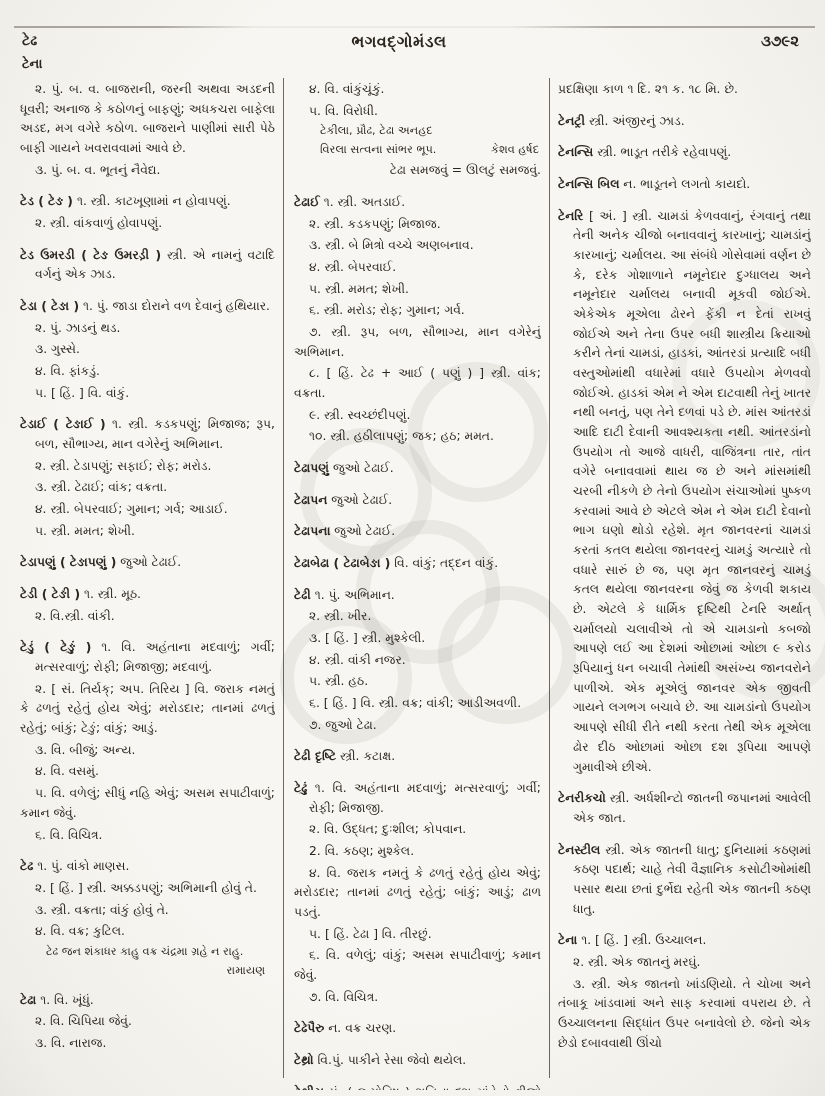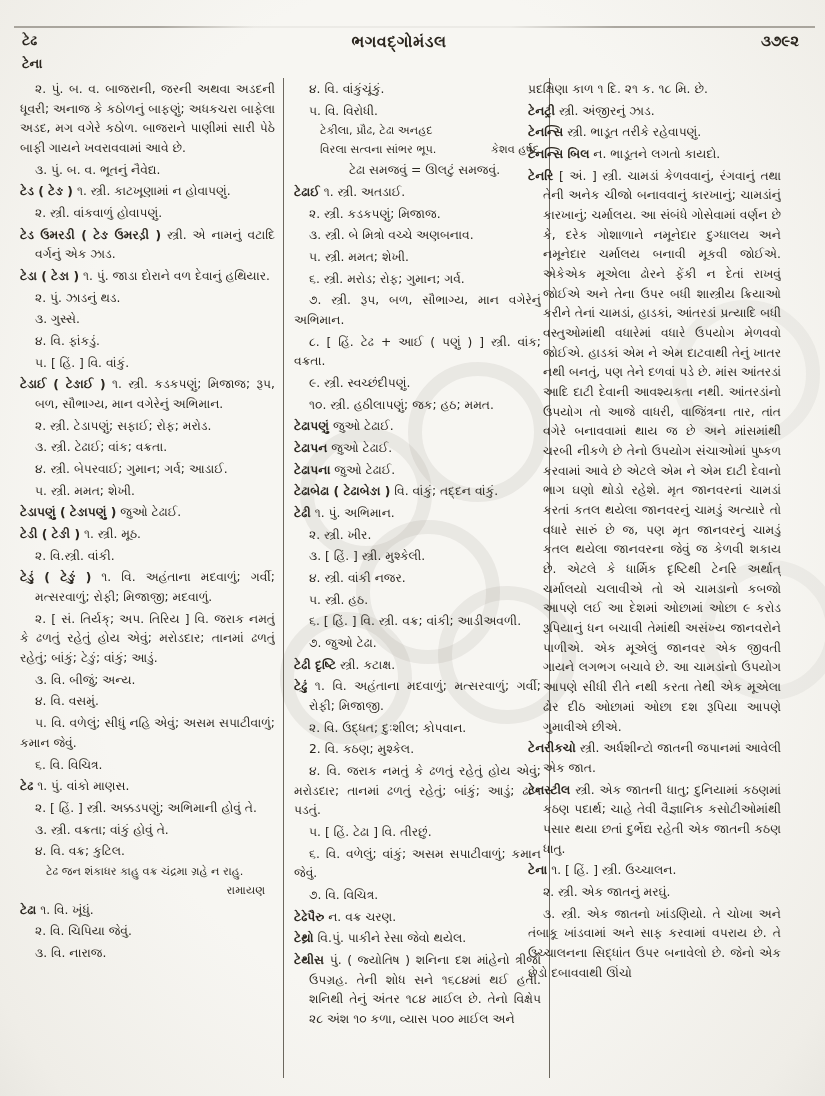--- a/index.html
+++ b/index.html
@@ -33,26 +33,26 @@
   .title{font-size:16px;letter-spacing:.5px;}
   .pageno{font-size:15px;}
   
   .colrule{position:absolute;top:78px;bottom:18px;width:1.4px;background:#4a443a;opacity:.8;}
   .colrule.r1{left:283px;}
   .colrule.r2{left:549px;}
   
   .col{position:absolute;top:80px;bottom:6px;font-size:12.3px;line-height:1.6;text-align:justify;overflow:hidden;}
   .col.c1{left:20px;width:255px;}
   .col.c2{left:294px;width:247px;}
-  .col.c3{left:528px;width:253px;}
+  .col.c3{left:558px;width:253px;}
   .blk{margin:0 0 2px 0;}
-  .blk.entry{padding-left:15px;text-indent:-15px;margin-top:2px;}
+  .blk.entry{padding-left:15px;text-indent:-15px;margin-top:12px;}
   .blk.sense{text-indent:15px;}
   .blk.cont{text-indent:0;}
-  .blk.idiom{margin-left:14px;text-align:center;}
+  .blk.idiom{margin-left:14px;text-align:right;}
   .blk.verse{margin-left:26px;font-size:11.3px;line-height:1.5;text-align:left;}
   .blk.attr{text-align:right;font-size:11.3px;padding-right:10px;line-height:1.4;}
   .blk b{font-weight:bold;}
   .vattr{float:right;padding-right:2px;}
   
   .ring{position:absolute;border-radius:50%;border:14px solid rgba(120,112,98,.10);pointer-events:none;}
   .ring.k1{left:408px;top:362px;width:112px;height:112px;}
   .ring.k2{left:300px;top:428px;width:104px;height:104px;}
   .ring.k3{left:356px;top:520px;width:116px;height:116px;}
   .ring.k4{left:280px;top:612px;width:104px;height:104px;}
@@ -121,20 +121,21 @@
     </div>
   <div class="col c2">
       <p class="blk sense">૪. વિ. વાંકુંચૂંકું.</p>
       <p class="blk sense">૫. વિ. વિરોધી.</p>
       <p class="blk verse">ટેકીલા, પ્રૌઢ, ટેઢા અનહદ</p>
       <p class="blk verse"><span class="vattr">કેશવ હર્ષદ</span>વિરલા સત્વના સાંભર ભૂપ.</p>
       <p class="blk idiom">ટેઢા સમજવું = ઊલટું સમજવું.</p>
       <p class="blk entry"><b>ટેઢાઈ</b> ૧. સ્ત્રી. અતડાઈ.</p>
       <p class="blk sense">૨. સ્ત્રી. કડકપણું; મિજાજ.</p>
       <p class="blk sense">૩. સ્ત્રી. બે મિત્રો વચ્ચે અણબનાવ.</p>
+      <p class="blk sense">૪. સ્ત્રી. બેપરવાઈ.</p>
       <p class="blk sense">૫. સ્ત્રી. મમત; શેખી.</p>
       <p class="blk sense">૬. સ્ત્રી. મરોડ; રોફ; ગુમાન; ગર્વ.</p>
       <p class="blk sense">૭. સ્ત્રી. રૂપ, બળ, સૌભાગ્ય, માન વગેરેનું અભિમાન.</p>
       <p class="blk sense">૮. [ હિં. ટેઢ + આઈ ( પણું ) ] સ્ત્રી. વાંક; વક્રતા.</p>
       <p class="blk sense">૯. સ્ત્રી. સ્વચ્છંદીપણું.</p>
       <p class="blk sense">૧૦. સ્ત્રી. હઠીલાપણું; જક; હઠ; મમત.</p>
       <p class="blk entry"><b>ટેઢાપણું</b> જુઓ ટેઢાઈ.</p>
       <p class="blk entry"><b>ટેઢાપન</b> જુઓ ટેઢાઈ.</p>
       <p class="blk entry"><b>ટેઢાપના</b> જુઓ ટેઢાઈ.</p>
       <p class="blk entry"><b>ટેઢાબેઢા ( ટેઢાબેઙા )</b> વિ. વાંકું; તદ્દન વાંકું.</p>

